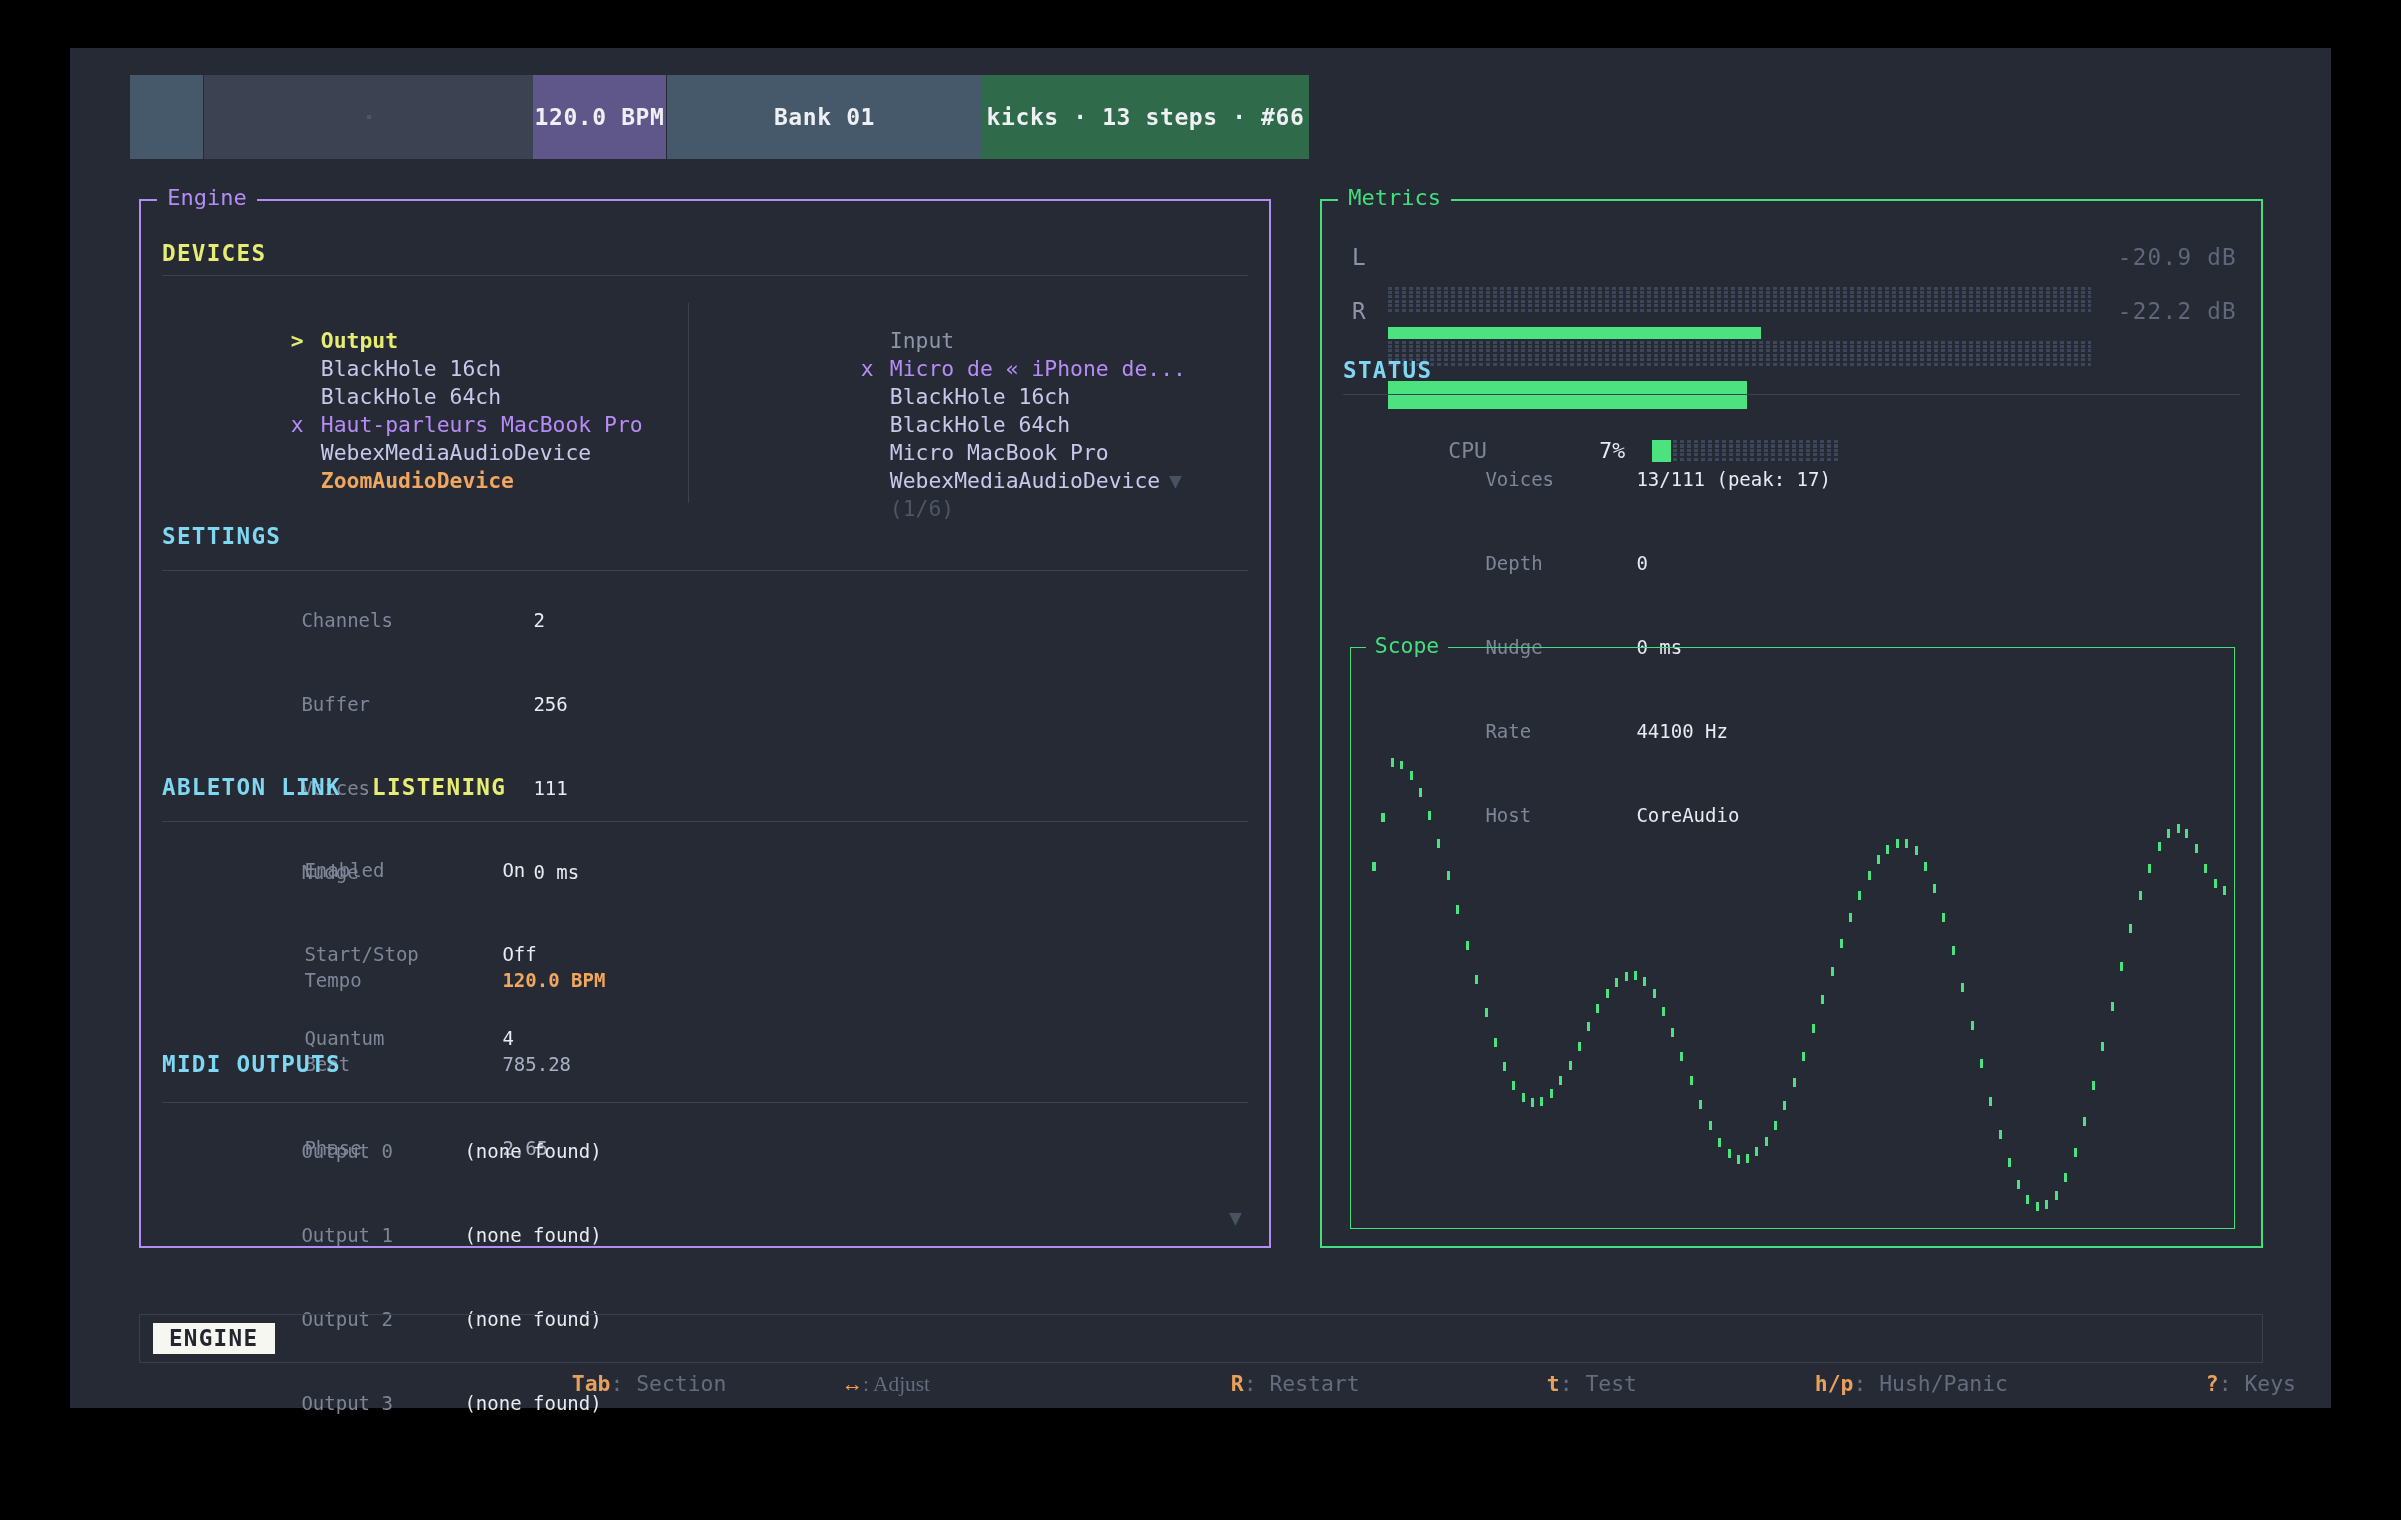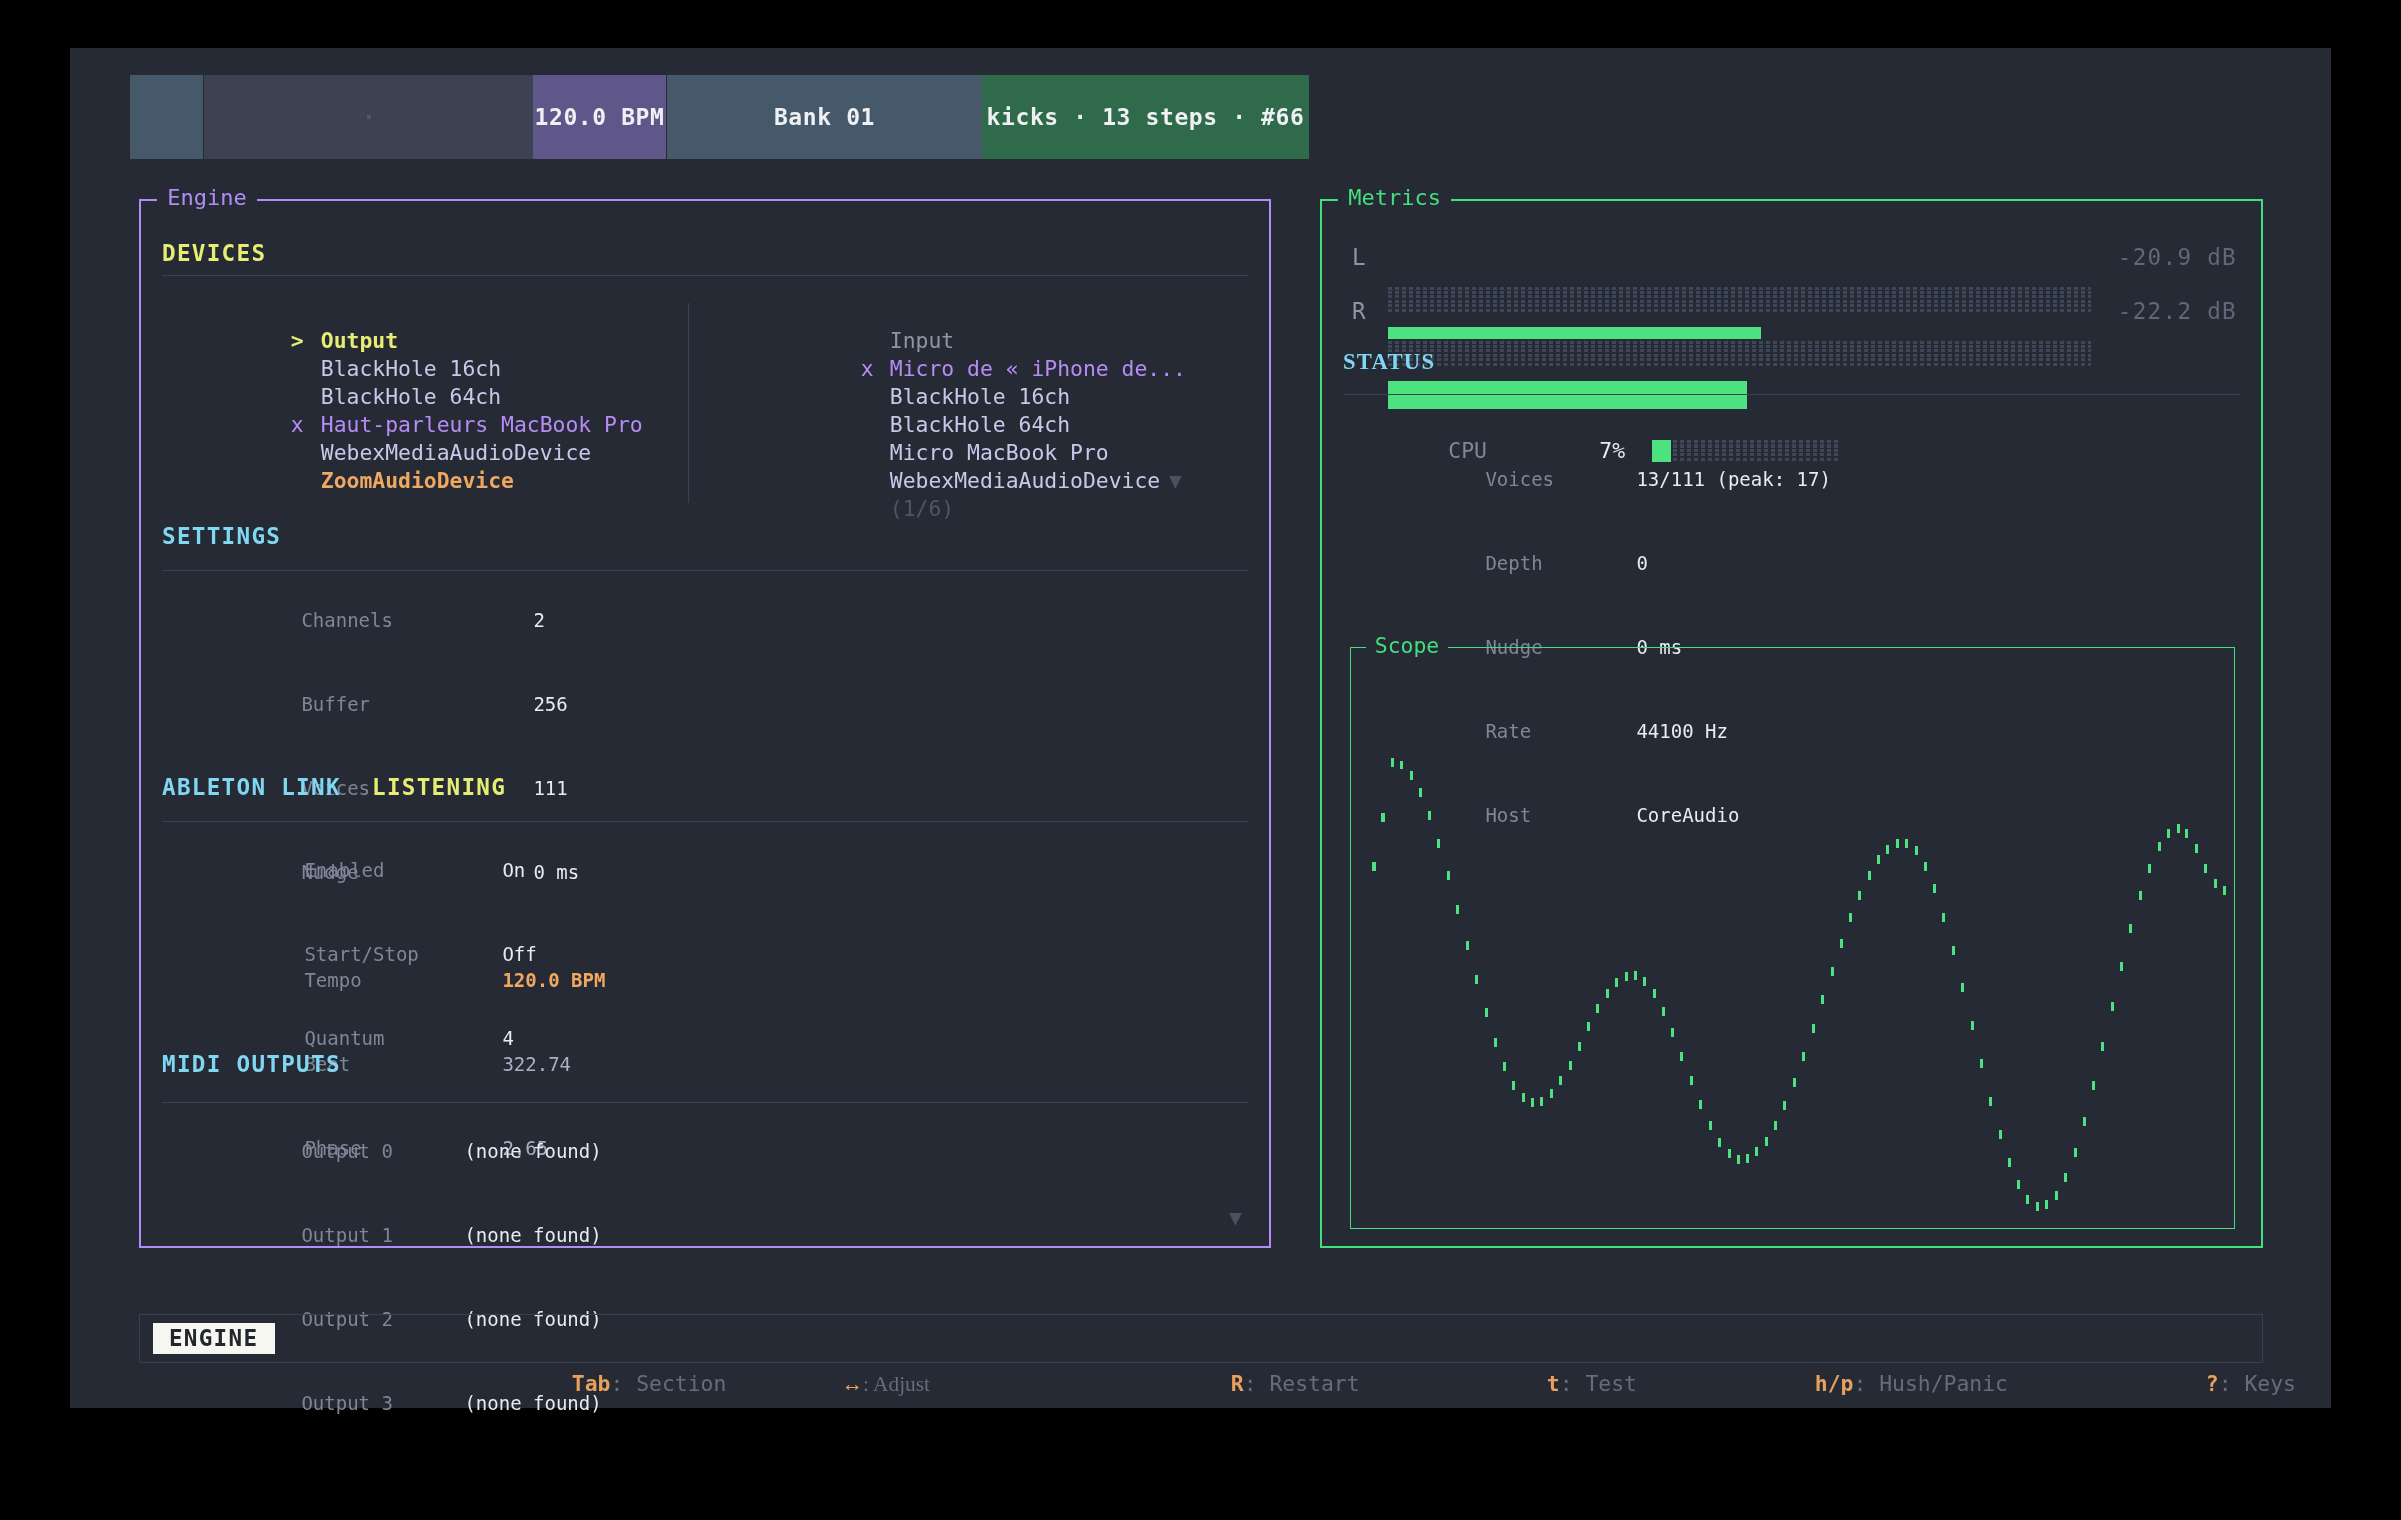--- a/index.html
+++ b/index.html
@@ -104,21 +104,21 @@
   .meter .track {
     position:absolute; left:66px; top:0; width:703px; height:28px;
     background-image:
       repeating-linear-gradient(0deg, #262a35 0 1.3px, transparent 1.3px 4.4px),
       repeating-linear-gradient(90deg, #3e465a 0 3.8px, #262a35 3.8px 7px);
   }
   .meter .fill { position:absolute; left:0; top:0; height:100%; background:#4be27f; }
   .meter .db { position:absolute; right:24px; top:0; line-height:28px; font-size:22.6px; color:#5f6779; letter-spacing:1.3px; }
 
   
-  #status-header { top:148px;font-family:Liberation Serif, serif; }
+  #status-header { top:156px; }
   #status-divider { top:193px; }
   #status-cpu-row { position:absolute; left:49px; top:208px; height:28px; line-height:28px; font-size:21.4px; white-space:pre; }
   #status-cpu-row .k { display:inline-block; width:151px; color:#7e8697; }
   #status-cpu-row .v { display:inline-block; width:53px; color:#e9ebf1; }
   .cpu-meter {
     position:relative; display:inline-block; width:188px; height:21.4px; vertical-align:-3.8px;
     background-image:
       repeating-linear-gradient(0deg, #262a35 0 1.3px, transparent 1.3px 4.4px),
       repeating-linear-gradient(90deg, #3e465a 0 3.8px, #262a35 3.8px 7px);
   }
@@ -261,21 +261,21 @@
         <div class="kv">
           <span class="k">Quantum</span><span class="v">4</span>
         </div>
       </div>
     <div class="kv-block" id="tempo-rows">
 
     <div class="kv st-accent">
           <span class="k">Tempo</span><span class="v">120.0 BPM</span>
         </div>
         <div class="kv st-soft">
-          <span class="k">Beat</span><span class="v">322.74</span>
+          <span class="k">Beat</span><span class="v">785.28</span>
         </div>
         <div class="kv st-soft">
           <span class="k">Phase</span><span class="v">2.65</span>
         </div>
       </div>
 
     <span class="sec-header" id="midi-header">MIDI OUTPUTS</span>
     <div class="divider" id="midi-divider"></div>
     <div class="kv-block" id="midi-rows">
 

